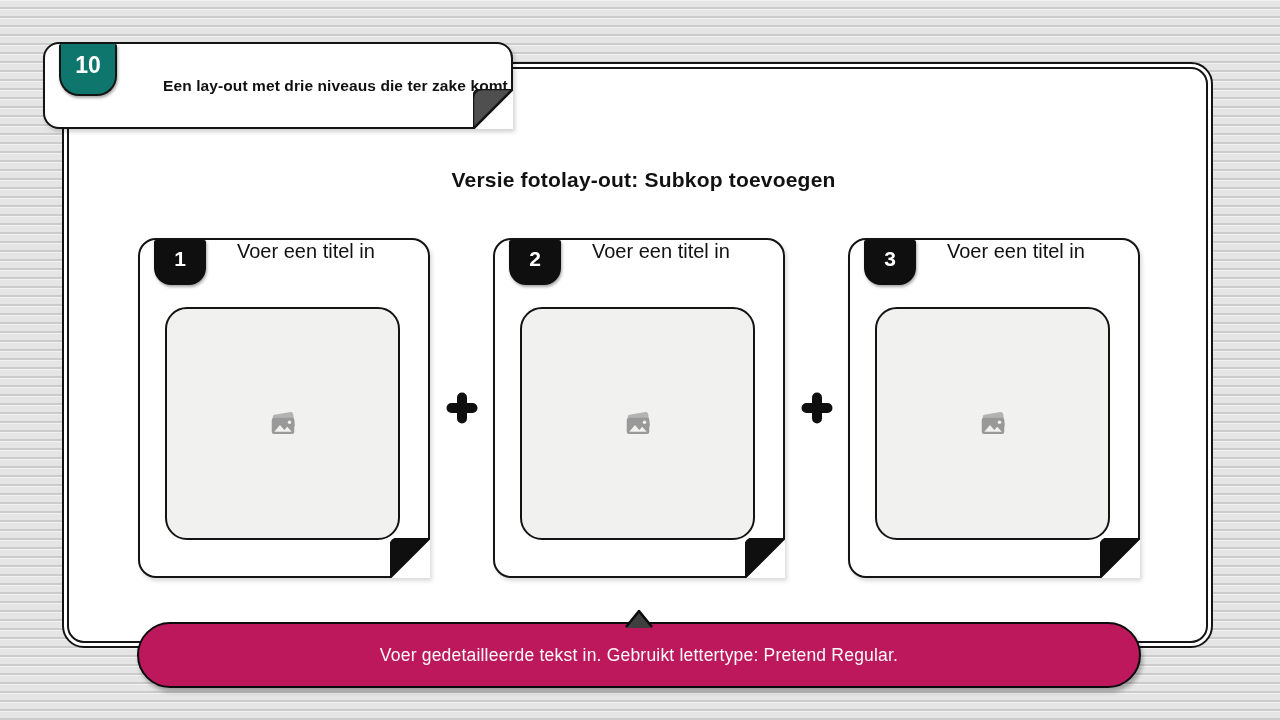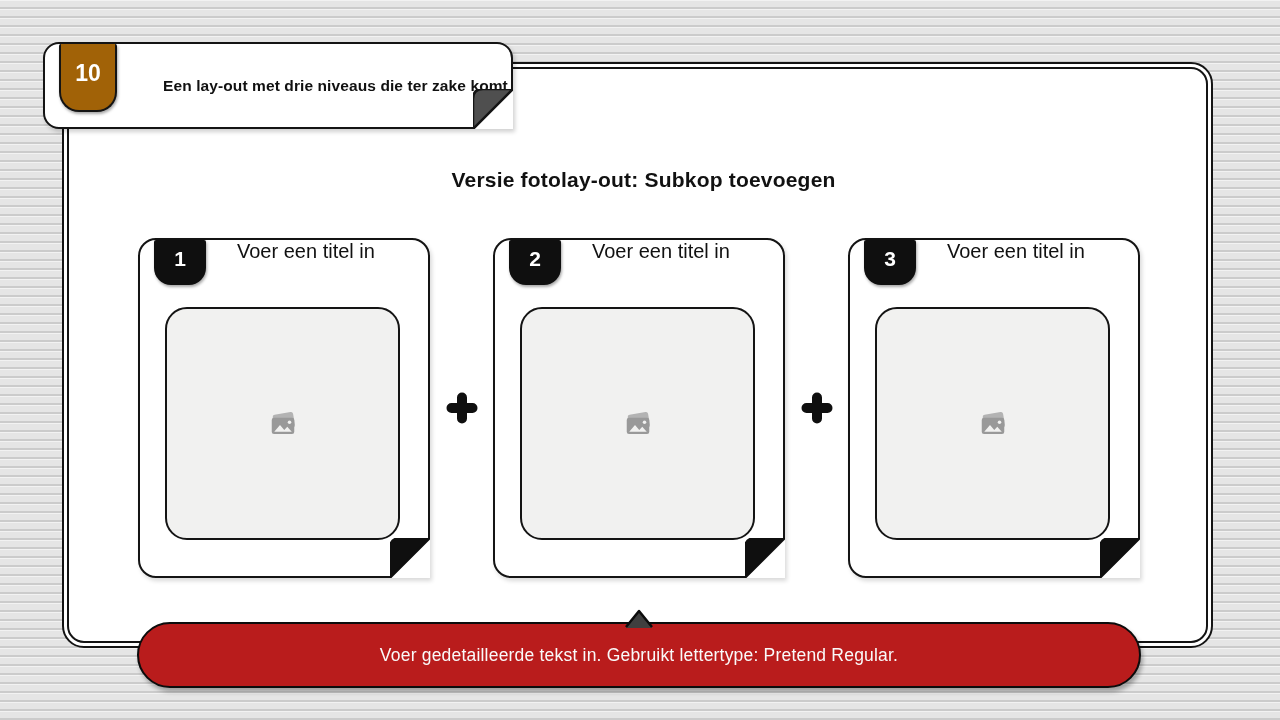--- a/index.html
+++ b/index.html
@@ -45,21 +45,21 @@
   }
 
   
   .num-badge {
     position: absolute; top: 0; left: 14px;
     display: flex; align-items: center; justify-content: center;
     color: #fff; font-weight: bold;
     box-shadow: 1px 2px 3px rgba(0,0,0,0.35);
   }
   .num-badge.big {
-    width: 58px; height: 68px; background: #a16207;
+    width: 58px; height: 52px; background: #0f766e;
     border: 2px solid #141414; border-top: none;
     border-radius: 2px 2px 20px 20px;
     font-size: 23px; padding-bottom: 8px;
   }
   .num-badge.small {
     width: 52px; height: 45px; background: #0f0f0f;
     border-radius: 2px 2px 17px 17px;
     font-size: 21px; padding-bottom: 7px;
   }
 
@@ -88,21 +88,21 @@
   
   .fold { position: absolute; right: -2px; bottom: -2px; width: 40px; height: 40px; display: block; }
 
   
   .plus-wrap { display: flex; align-items: center; justify-content: center; }
   .plus-wrap svg { display: block; }
 
   
   .footer-pill {
     position: absolute; left: 137px; top: 622px; width: 1004px; height: 66px;
-    background: #b91c1c; border: 2px solid #0c0c0c; border-radius: 33px;
+    background: #be185d; border: 2px solid #0c0c0c; border-radius: 33px;
     display: flex; align-items: center; justify-content: center;
     color: #fafafa; font-size: 17.5px; letter-spacing: 0.2px;
     z-index: 5;
     box-shadow: 2px 4px 4px rgba(0,0,0,0.3);
   }
   .pill-tail {
     position: absolute; top: -16px; left: 50%; transform: translateX(-50%);
     width: 28px; height: 20px;
   }
 </style>

